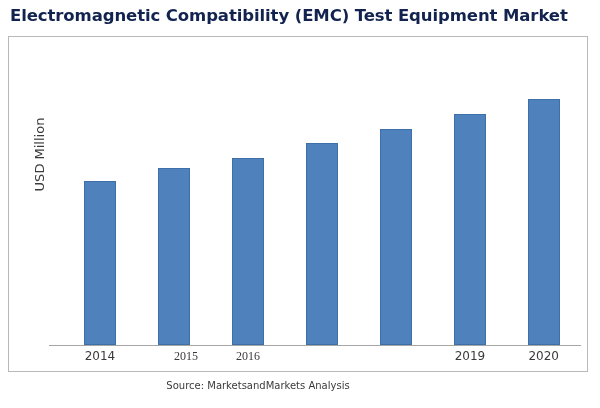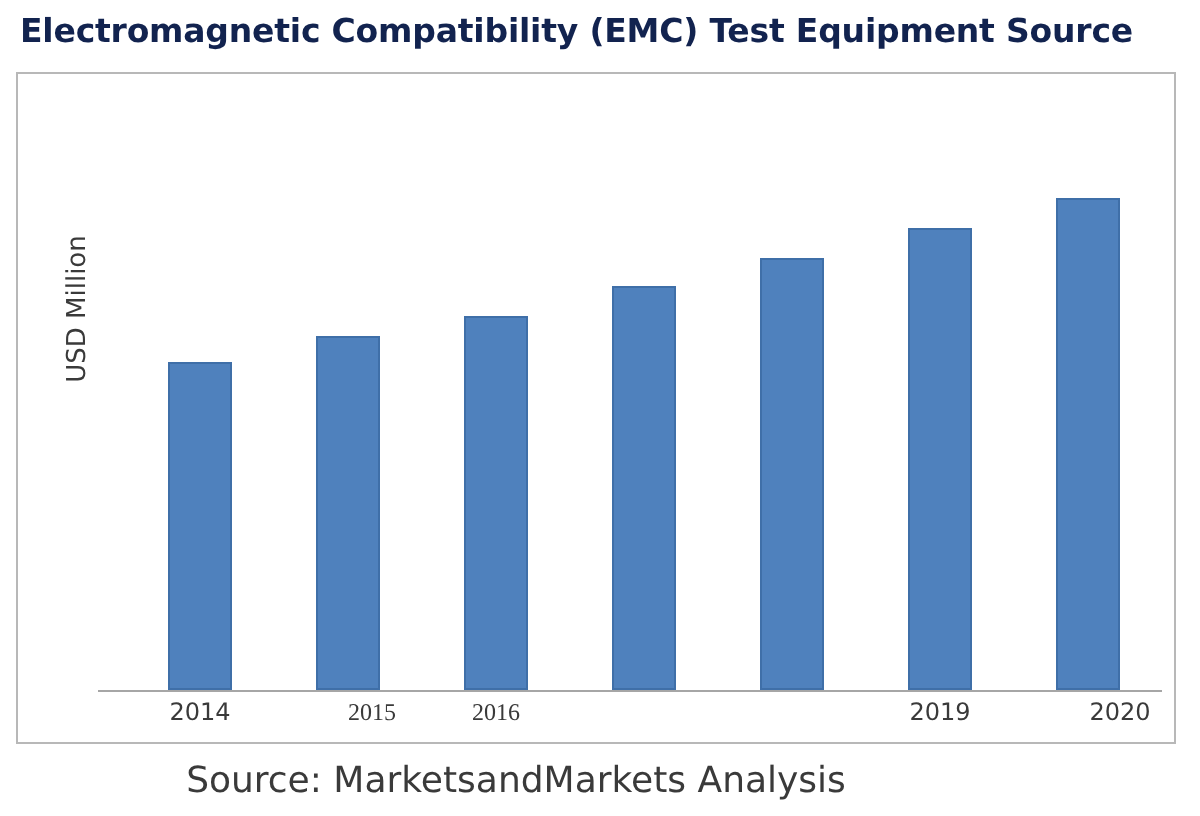--- a/index.html
+++ b/index.html
@@ -122,30 +122,30 @@
     color: #3a3a3a;
   }
 
   
   .source-note {
     position: absolute;
     left: 0;
     top: 380px;
     width: 516px;
     text-align: center;
-    font-size: 18px;
+    font-size: 10px;
     color: #3a3a3a;
   }
 </style>
 </head>
 <body>
 
 <div id="figure">
 
-  <div class="chart-title">Electromagnetic Compatibility (EMC) Test Equipment Source</div>
+  <div class="chart-title">Electromagnetic Compatibility (EMC) Test Equipment Market</div>
 
   <div class="plot-frame">
 
     <div class="y-axis-title">USD Million</div>
 
     <div class="plot-area">
       <div class="axis-line"></div>
       <div class="bars" id="bars-container">
           <div class="bar-slot" style="left: 14px;">
             <div class="bar" title="2014: 165" style="height: 54.0984%; background: rgb(79, 129, 189); border-color: rgb(63, 111, 168);"></div>
@@ -169,20 +169,20 @@
             <div class="bar" title="2020: 247" style="height: 80.9836%; background: rgb(79, 129, 189); border-color: rgb(63, 111, 168);"></div>
           </div>
         </div>
     </div>
 
     <div class="x-labels" id="x-labels-container">
         <div class="x-label" style="left: 14px;">2014</div>
         <div class="x-label" style="left: 100px; font-family: Liberation Serif, serif;">2015</div>
         <div class="x-label" style="left: 162px; font-family: Liberation Serif, serif;">2016</div>
         <div class="x-label" style="left: 384px;">2019</div>
-        <div class="x-label" style="left: 474px;">2020</div>
+        <div class="x-label" style="left: 436px; text-align: right;">2020</div>
       </div>
 
   </div>
 
   <div class="source-note">Source: MarketsandMarkets Analysis</div>
 
 </div>
 
 </body></html>

